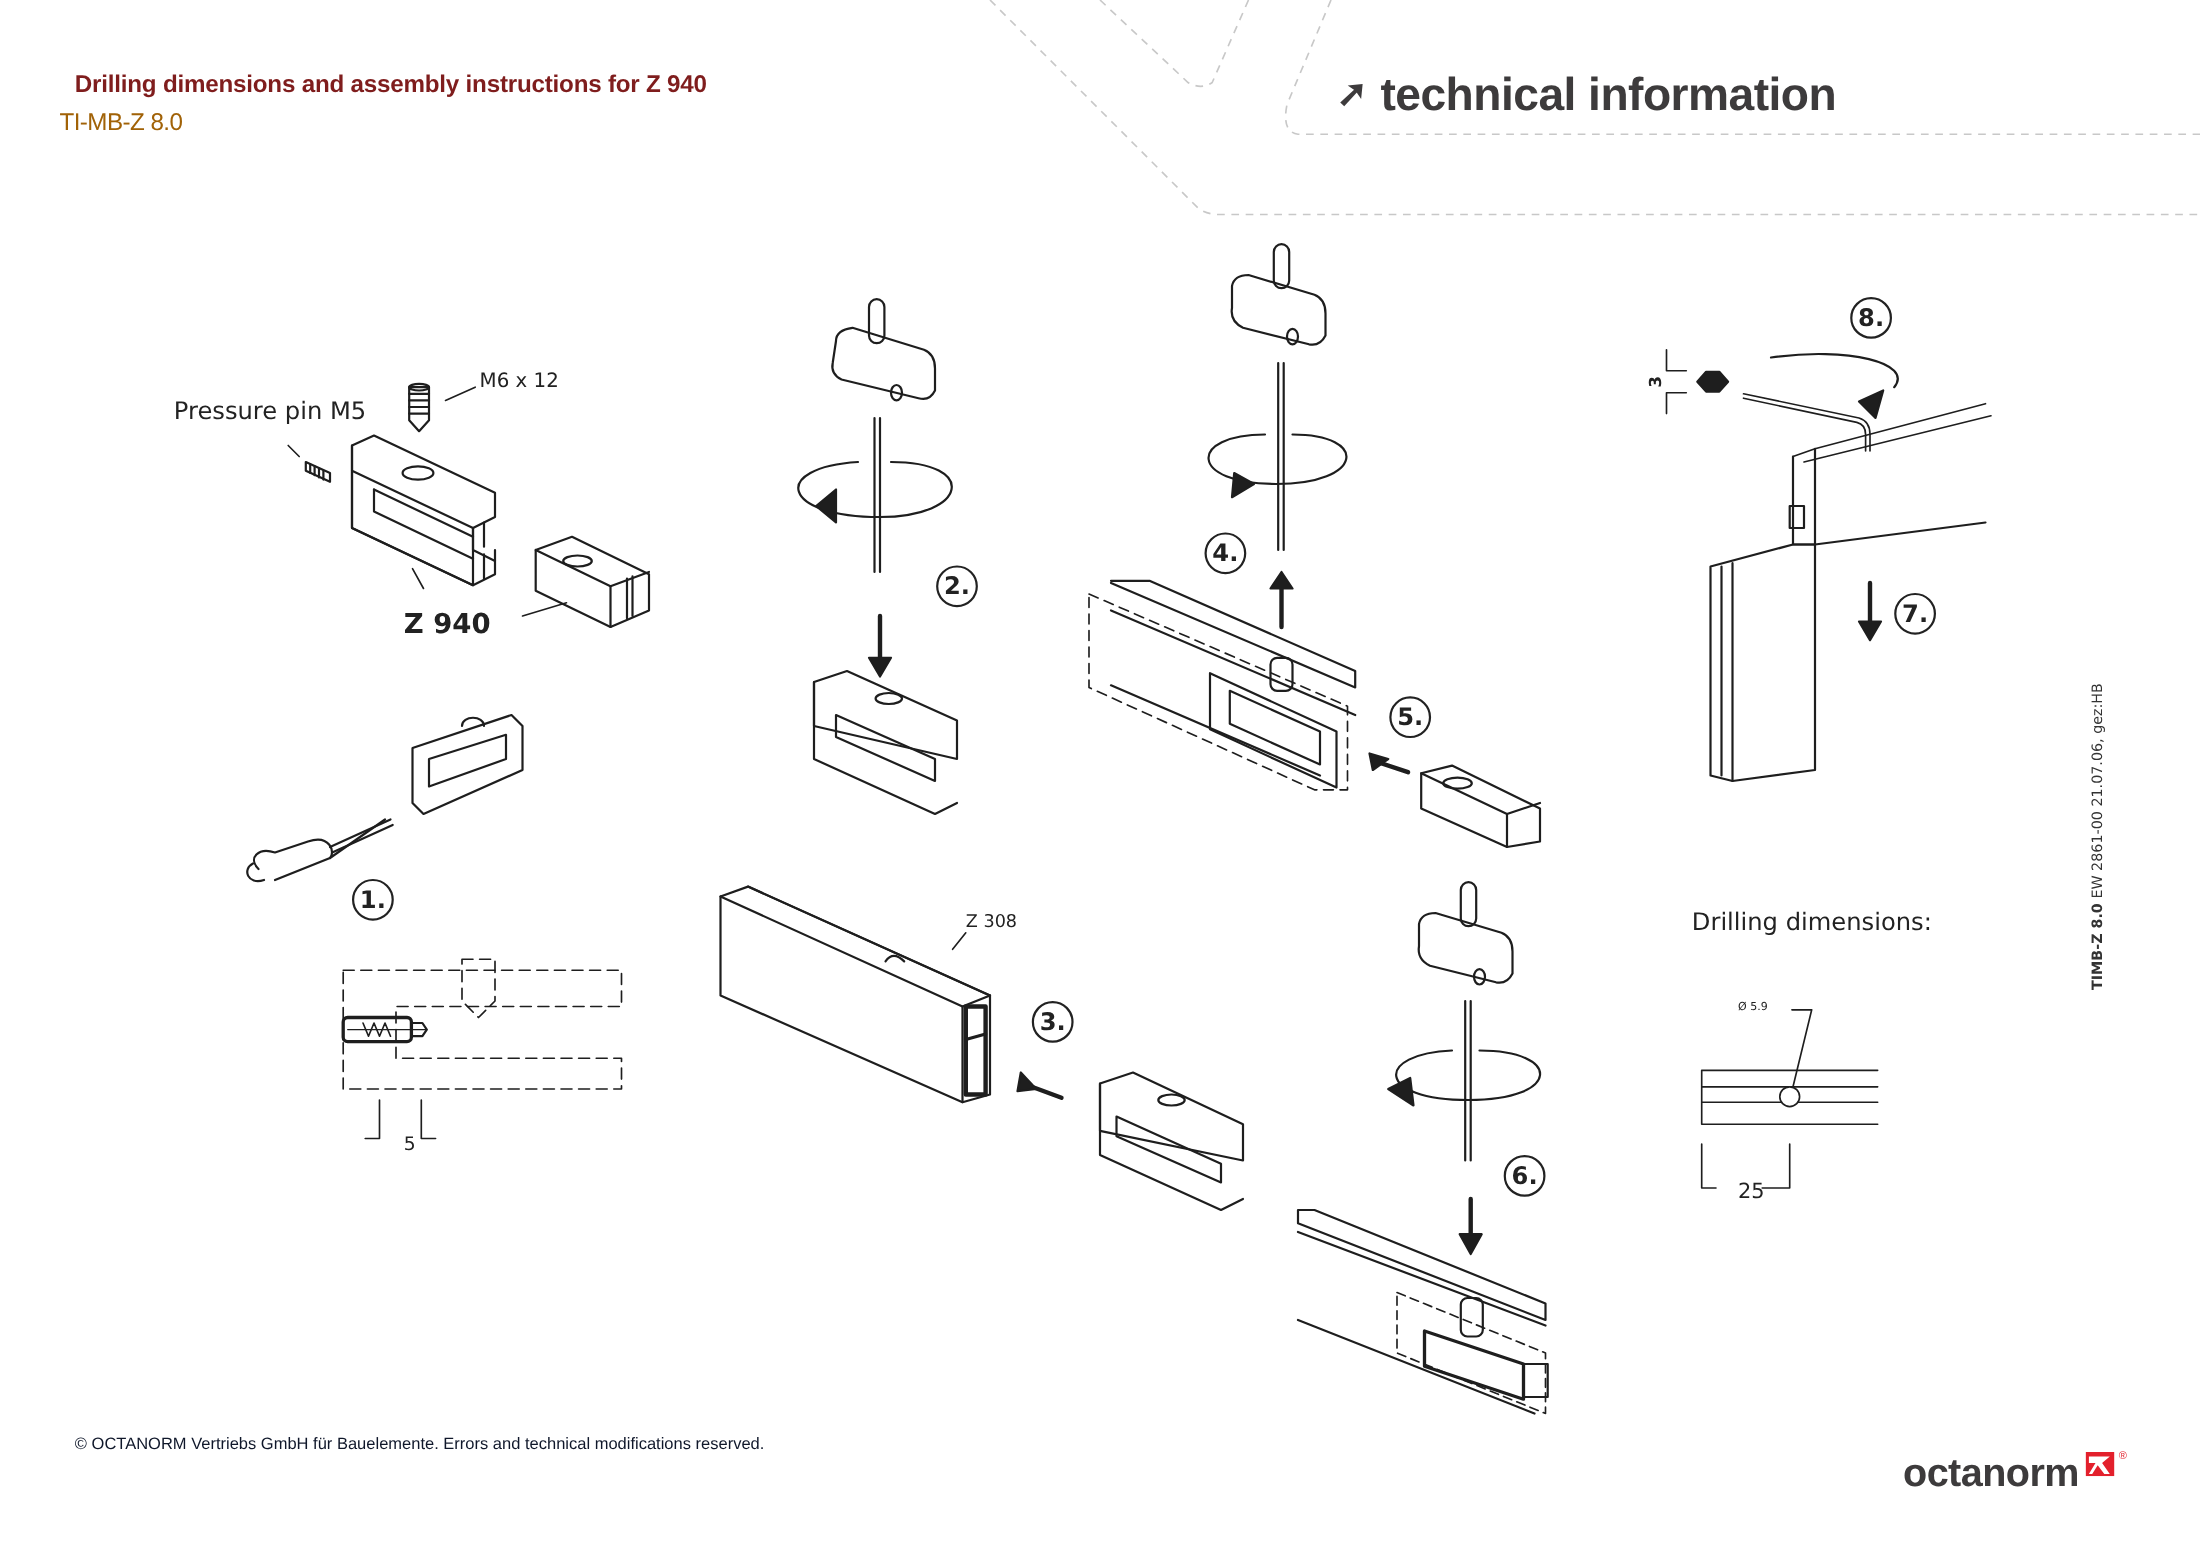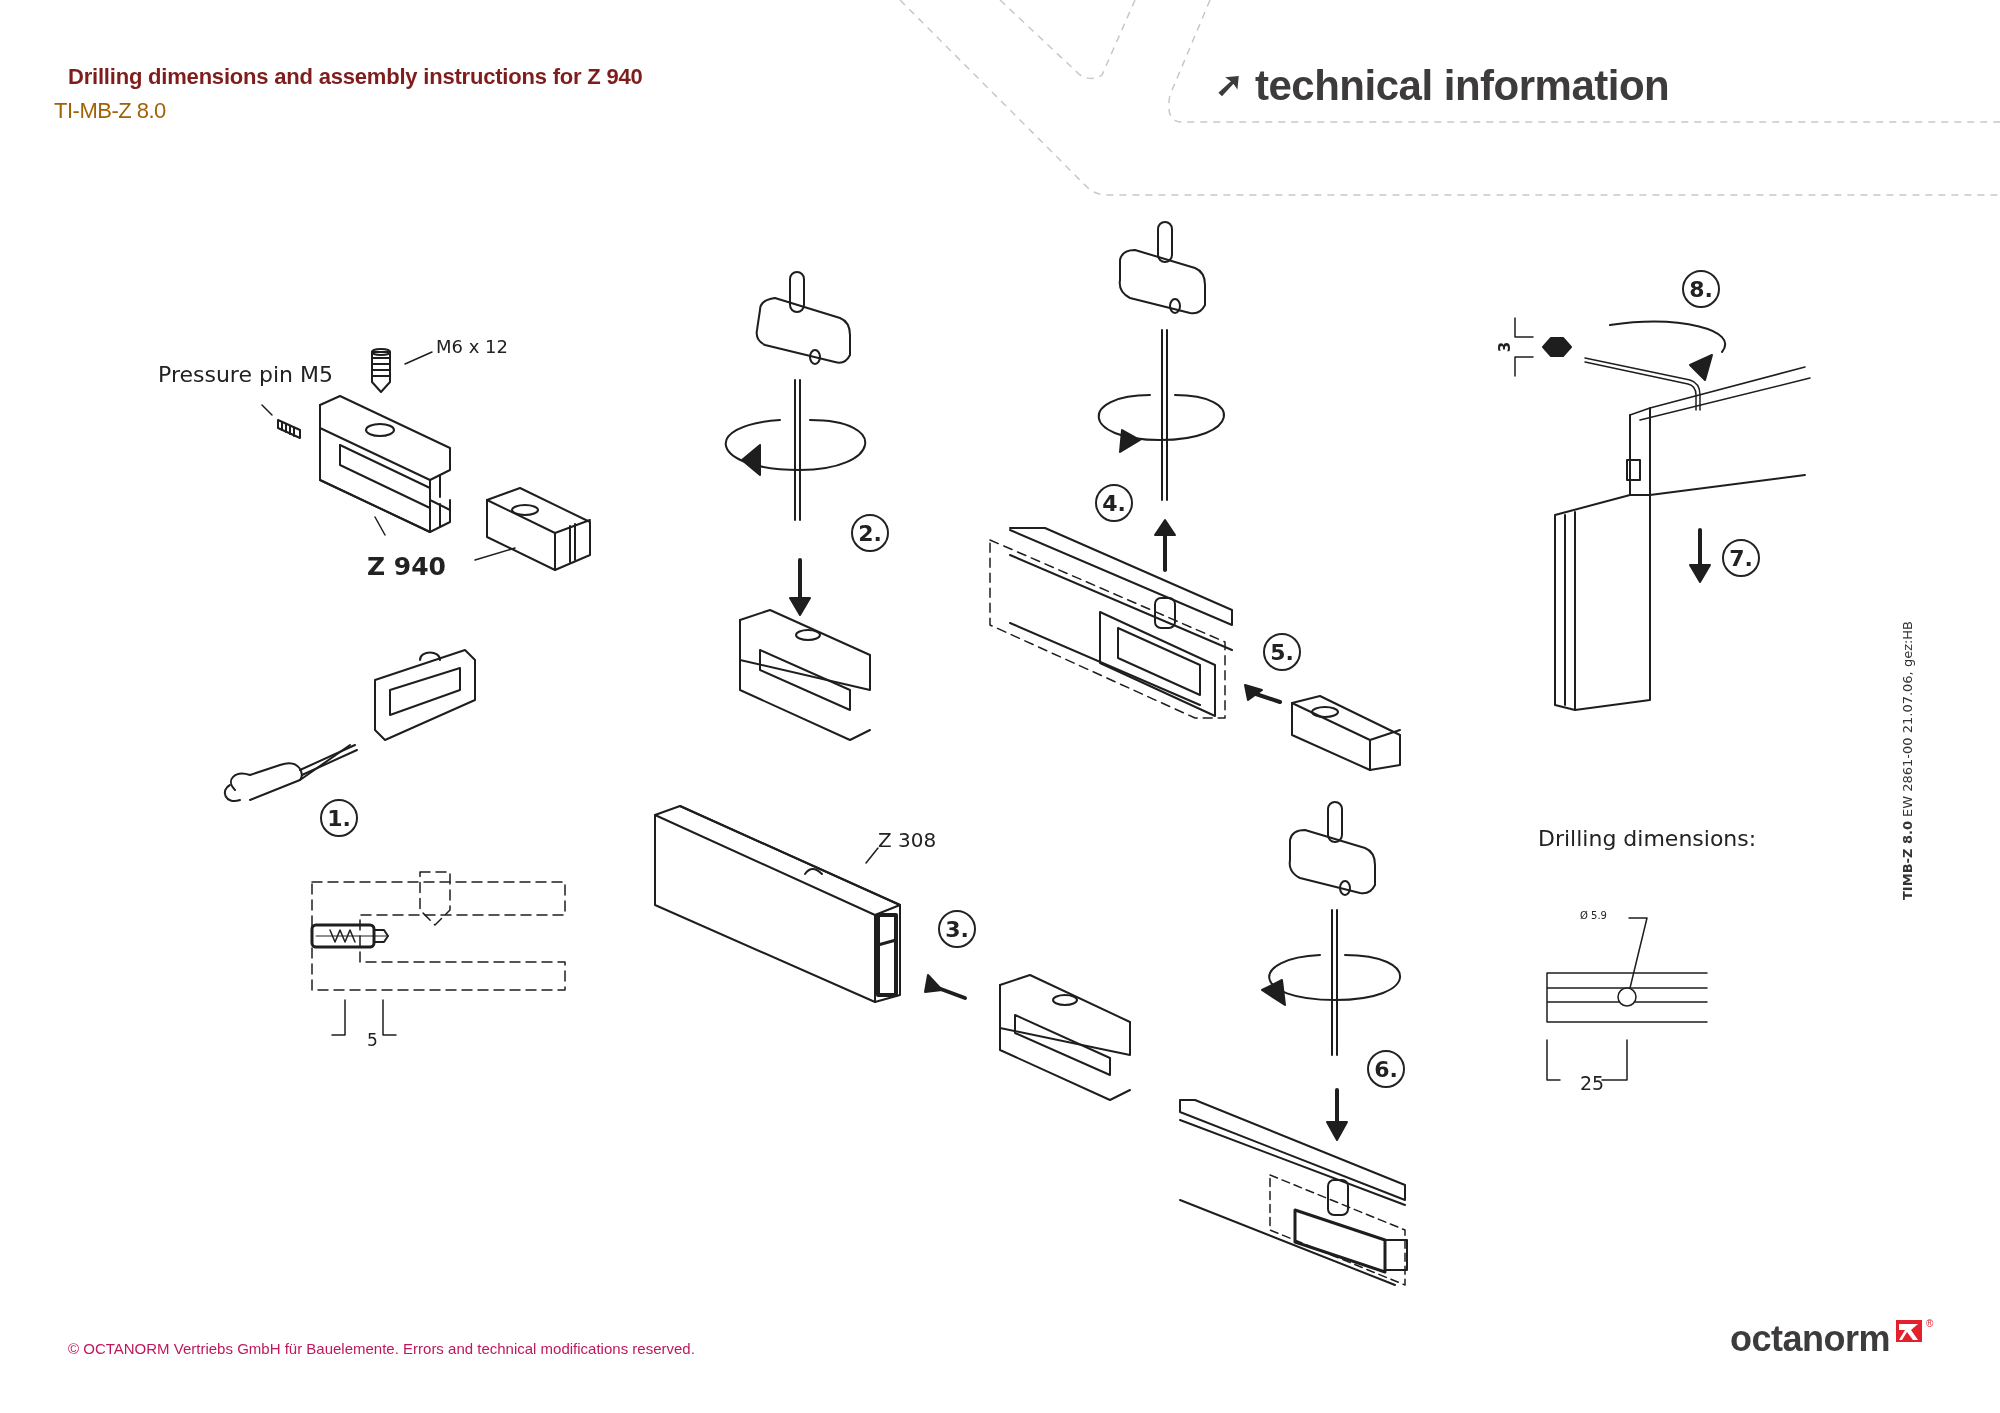--- a/index.html
+++ b/index.html
@@ -7,21 +7,21 @@
          font-family: "Liberation Sans", sans-serif; color: #3d3b3c; }
   .abs { position: absolute; }
   #doc-title { left: 68px; top: 64px; font-size: 22px; font-weight: bold; color: #7f1d1d; letter-spacing: -0.2px; }
   #doc-code { left: 54px; top: 98px; font-size: 22px; font-weight: normal; color: #a16207; letter-spacing: -0.5px; }
   #section-title { left: 1215px; top: 62px; font-size: 42px; font-weight: bold; color: #3d3b3c; letter-spacing: -0.5px; display:flex; align-items:center; gap:12px; }
   #section-title .arrow { font-size: 34px; transform: translateY(-2px); }
   .label { font-family: "DejaVu Sans", sans-serif; color: #222; }
   .step { position: absolute; width: 38px; height: 38px; border: 2px solid #222; border-radius: 50%;
           display:flex; align-items:center; justify-content:center;
           font-family: "DejaVu Sans", sans-serif; font-weight: bold; font-size: 22px; color:#222; background:#fff; box-sizing: border-box;}
-  #footer-copy { left: 68px; top: 1304px; font-size: 15px; color: #be185d; margin-top: 36px; }
+  #footer-copy { left: 68px; top: 1304px; font-size: 15px; color: #0f172a; }
   #logo { left: 1730px; top: 1318px; display:flex; align-items:flex-start; gap:6px; }
   #logo-text { font-size: 36px; font-weight: bold; color: #3d3b3c; letter-spacing: -0.5px; }
   #side-note { left: 1900px; top: 900px; transform-origin: left top; transform: rotate(-90deg);
                font-family: "DejaVu Sans", sans-serif; font-size: 13px; color: #333; white-space: nowrap; }
   #side-note b { font-weight: bold; }
   svg.draw { position: absolute; left: 0; top: 0; }
 </style>
 </head>
 <body>
 
@@ -199,21 +199,21 @@
     <path d="M1547 973 L1707 973 M1547 988 L1707 988 M1547 1002 L1707 1002 M1547 1022 L1707 1022 M1547 973 L1547 1022"></path>
     <circle cx="1627" cy="997" r="9" fill="#fff"></circle>
     <path d="M1630 988 L1647 918 L1629 918"></path>
     <path d="M1547 1040 L1547 1080 L1560 1080 M1627 1040 L1627 1080 L1602 1080"></path>
   </g>
 </svg>
 
 <div class="abs label" style="left:158px; top:362px; font-size:22px;">Pressure pin M5</div>
 <div class="abs label" style="left:436px; top:336px; font-size:18px;">M6 x 12</div>
 <div class="abs label" style="left:367px; top:552px; font-size:25px; font-weight:bold;">Z 940</div>
-<div class="abs label" style="left:878px; top:828px; font-size:20px;">Z 308</div>
+<div class="abs label" style="left:878px; top:828px; font-size:16px;">Z 308</div>
 
 <div class="step" style="left:320px; top:799px;">1.</div>
 <div class="step" style="left:851px; top:514px;">2.</div>
 <div class="step" style="left:938px; top:910px;">3.</div>
 <div class="step" style="left:1095px; top:484px;">4.</div>
 <div class="step" style="left:1263px; top:633px;">5.</div>
 <div class="step" style="left:1367px; top:1050px;">6.</div>
 <div class="step" style="left:1722px; top:539px;">7.</div>
 <div class="step" style="left:1682px; top:270px;">8.</div>
 

